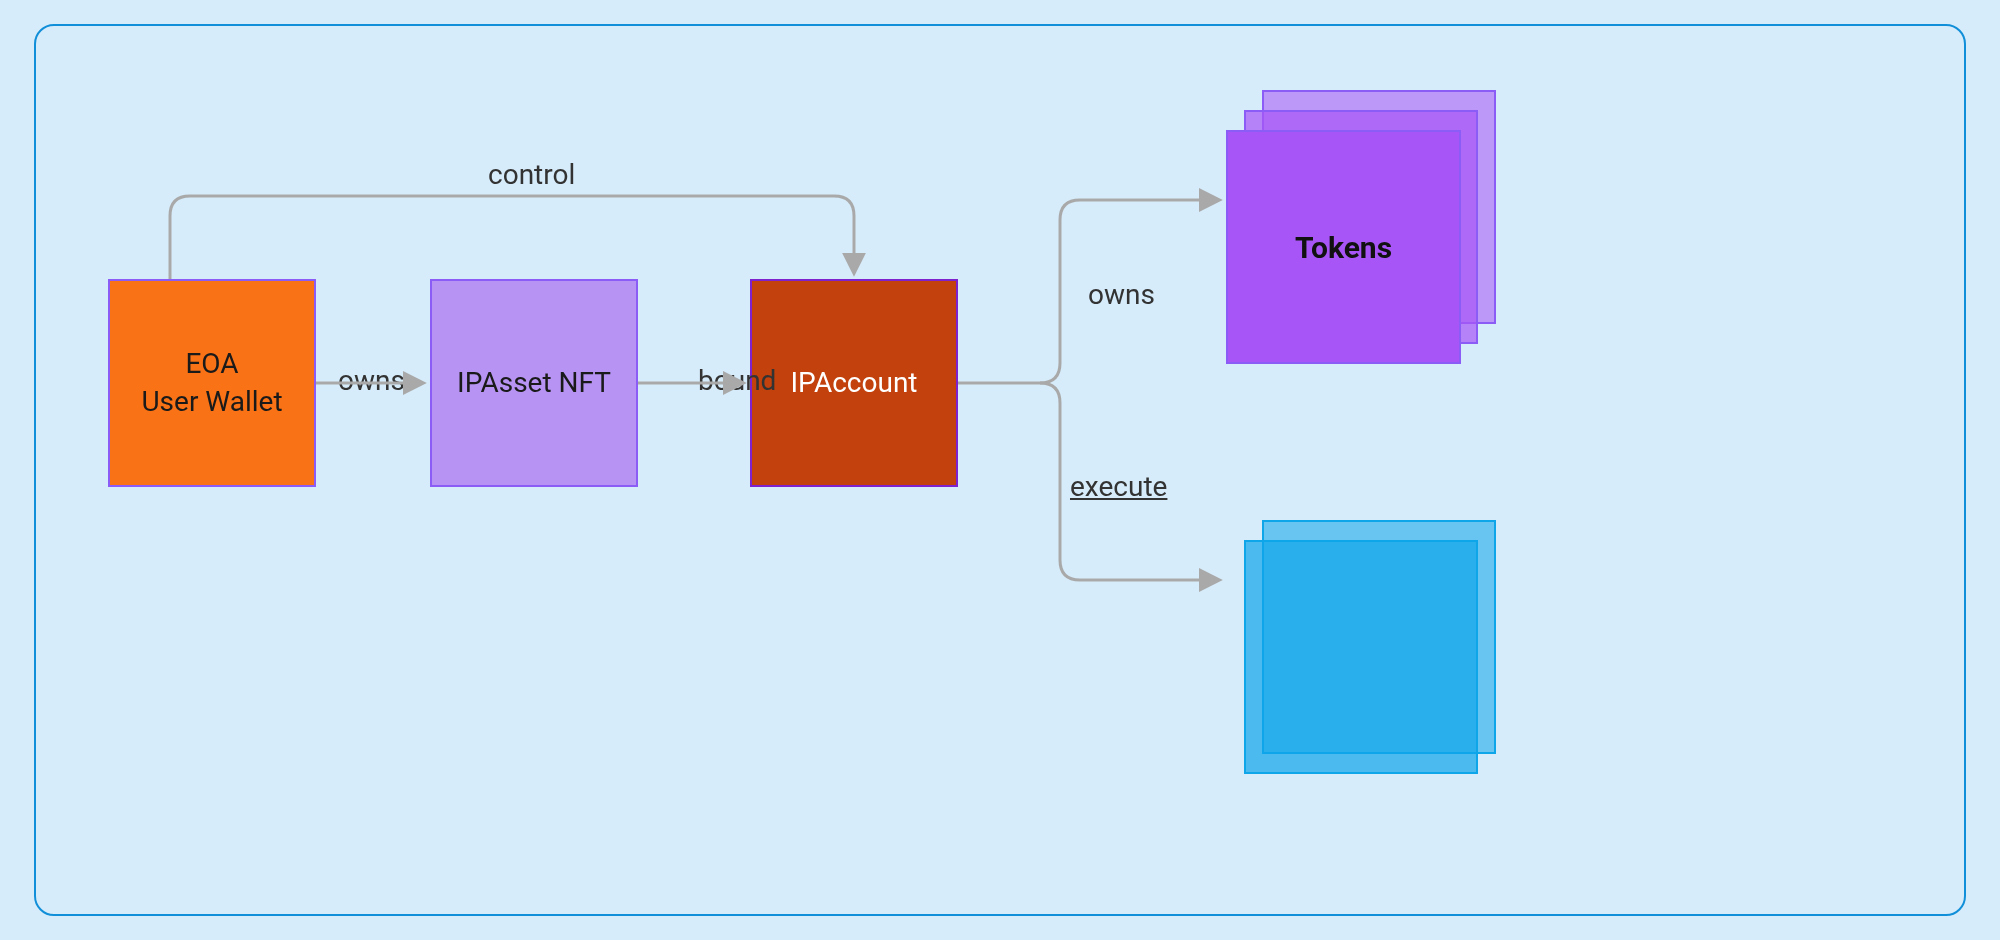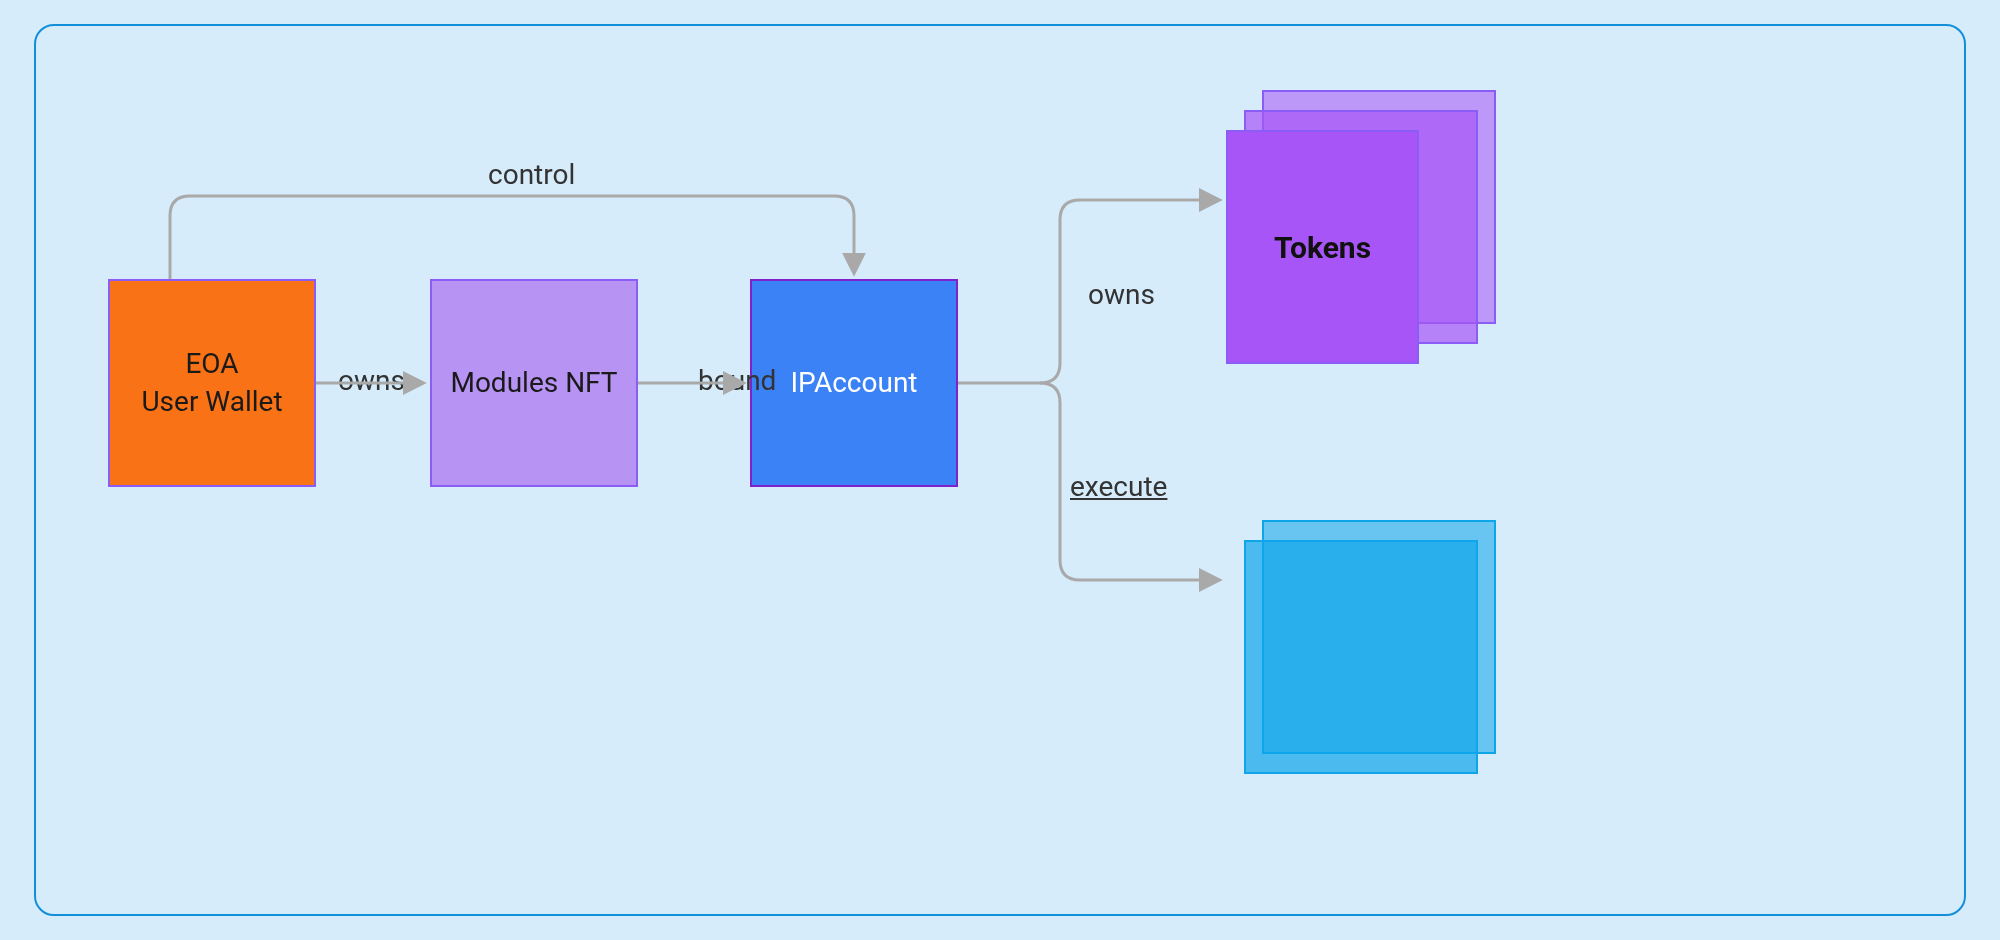--- a/index.html
+++ b/index.html
@@ -34,21 +34,21 @@
     background: #f97316;
     border-color: #8b5cf6;
     color: #1a1a1a;
   }
   .box.nft {
     background: #b794f4;
     border-color: #8b5cf6;
     color: #1a1a1a;
   }
   .box.account {
-    background: #3b82f6;
+    background: #c2410c;
     border-color: #7e22ce;
     color: #ffffff;
   }
   .stack {
     position: absolute;
   }
   .stack .layer {
     position: absolute;
     border: 2px solid;
   }
@@ -93,31 +93,31 @@
 <div class="frame"></div>
 
 <div class="box eoa" style="left:108px; top:279px; width:208px; height:208px;">
   <div>
     <div>EOA</div>
     <div>User Wallet</div>
   </div>
 </div>
 
 <div class="box nft" style="left:430px; top:279px; width:208px; height:208px;">
-  <span>Modules NFT</span>
+  <span>IPAsset NFT</span>
 </div>
 
 <div class="box account" style="left:750px; top:279px; width:208px; height:208px;">
   <span>IPAccount</span>
 </div>
 
 <div class="stack purple" style="left:1226px; top:90px; width:270px; height:274px;">
   <div class="layer l3" style="left:36px; top:0px; width:234px; height:234px;"></div>
   <div class="layer l2" style="left:18px; top:20px; width:234px; height:234px;"></div>
-  <div class="layer l1" style="left:0px; top:40px; width:193px; height:234px;text-decoration:underline;">
+  <div class="layer l1" style="left:0px; top:40px; width:235px; height:234px;text-decoration:underline;">
     <div class="label" style="top:98px;">Tokens</div>
   </div>
 </div>
 
 <div class="stack blue" style="left:1226px; top:520px; width:270px; height:274px;">
   <div class="layer l3" style="left:36px; top:0px; width:234px; height:234px;"></div>
   <div class="layer l2" style="left:18px; top:20px; width:234px; height:234px;"></div>
 </div>
 
 <div class="edge-label" style="left:444px; top:158px;margin-left:44px;">control</div>

